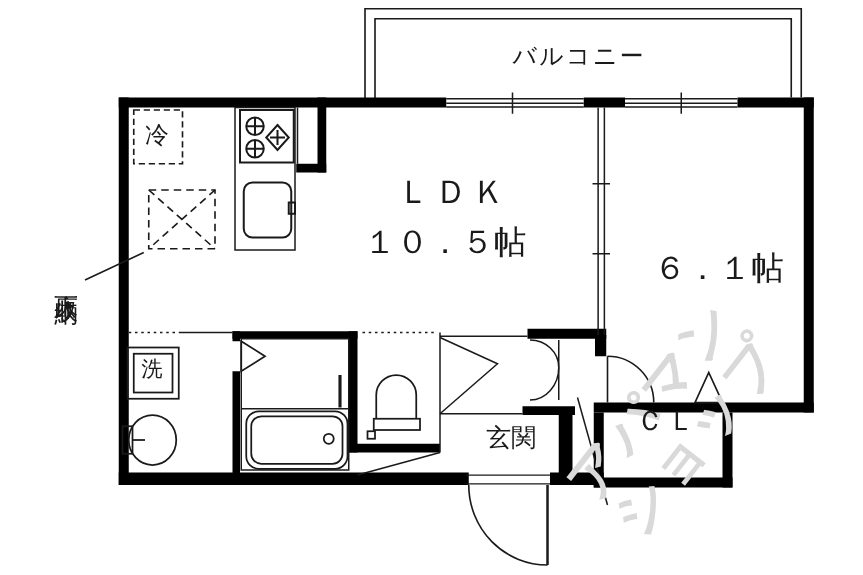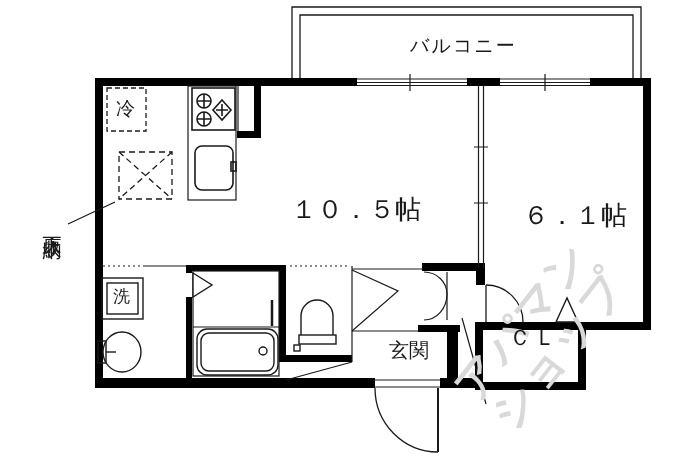--- a/index.html
+++ b/index.html
@@ -4,21 +4,21 @@
 <style>
   html,body{margin:0;padding:0;background:#ffffff;}
   #plan{
     position:relative;width:690px;height:460px;background:#ffffff;overflow:hidden;
     font-family:"DejaVu Sans",sans-serif;color:#1a1a1a;
   }
   #plan svg{position:absolute;left:0;top:0;}
   .lbl{position:absolute;white-space:nowrap;color:#1a1a1a;line-height:1.1;}
   .lbl-balcony{left:410px;top:35px;font-size:19px;letter-spacing:2px;}
   .lbl-ldk{left:318px;top:140px;font-size:26px;letter-spacing:4px;}
-  .lbl-ldk-size{left:291px;top:195px;font-size:26px;}
+  .lbl-ldk-size{left:291px;top:180px;font-size:26px;}
   .lbl-yo{left:537px;top:159px;font-size:27px;}
   .lbl-yo-size{left:523px;top:201px;font-size:26px;}
   .lbl-genkan{left:389px;top:339px;font-size:20px;}
   .lbl-cl{left:509px;top:326px;font-size:22px;letter-spacing:3px;}
   .lbl-geta{left:479px;top:398px;font-size:23px;}
   .lbl-yuka{left:42px;top:220px;font-size:19px;writing-mode:vertical-rl;text-orientation:upright;letter-spacing:2px;}
   .lbl-rei{left:116px;top:98px;font-size:19px;}
   .lbl-sen{left:113px;top:287px;font-size:17px;}
   .watermark{
     position:absolute;left:425px;top:250px;width:230px;height:170px;
@@ -171,20 +171,21 @@
       <path d="M375,388 A63,64 0 0 0 438,452"></path>
     </g>
   </svg>
 
   <div class="watermark" style="color: rgb(217, 217, 217);">
     <span>アパマン</span>
     <span>ショップ</span>
   </div>
 
   <div class="lbl lbl-balcony">バルコニー</div>
+  <div class="lbl lbl-ldk">ＬＤＫ</div>
   <div class="lbl lbl-ldk-size">１０．５帖</div>
   <div class="lbl lbl-yo-size">６．１帖</div>
   <div class="lbl lbl-genkan">玄関</div>
   <div class="lbl lbl-cl">ＣＬ</div>
   <div class="lbl lbl-yuka">床下収納</div>
   <div class="lbl lbl-rei">冷</div>
   <div class="lbl lbl-sen">洗</div>
 </div>
 
 </body></html>

